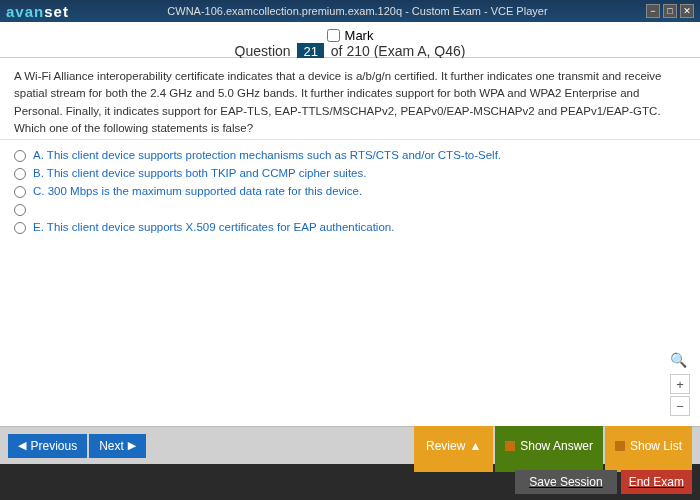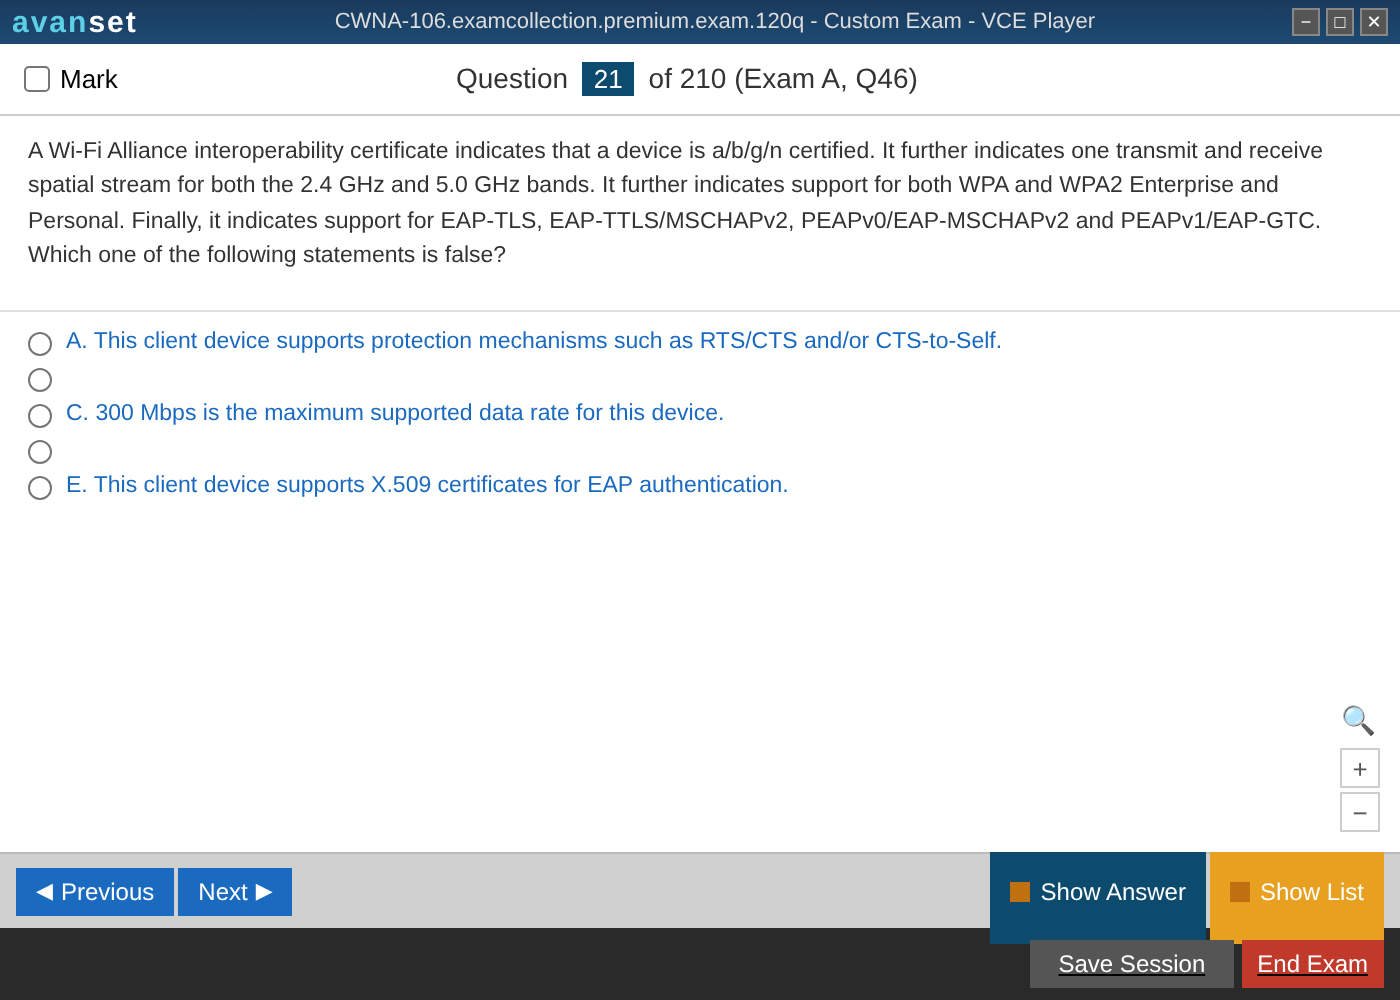--- a/index.html
+++ b/index.html
@@ -40,20 +40,21 @@
 
     
     .header {
       background: white;
       border-bottom: 1px solid #ccc;
       padding: 6px 12px;
       display: flex;
       align-items: center;
       justify-content: space-between;
       height: 36px;
+      flex-direction: column;
     }
     .mark-checkbox {
       display: flex;
       align-items: center;
       gap: 5px;
       font-size: 13px;
     }
     .mark-checkbox input { width: 13px; height: 13px; }
     .question-number {
       font-size: 14px;
@@ -67,21 +68,21 @@
       background: #0c4a6e;
       color: white;
       padding: 1px 6px;
       font-size: 13px;
       margin: 0 3px;
     }
 
     
     .question-body {
       background: white;
-      padding: 10px 14px 18px 14px;
+      padding: 10px 14px 2px 14px;
       font-size: 11.5px;
       line-height: 1.5;
       color: #333;
       border-bottom: 1px solid #e0e0e0;
     }
 
     
     .answers-area {
       background: white;
       padding: 8px 14px;
@@ -179,21 +180,21 @@
       color: white;
       border: none;
       padding: 5px 12px;
       font-size: 12px;
       cursor: pointer;
       display: flex;
       align-items: center;
       gap: 4px;
     }
     .btn-show-answer {
-      background: #0c4a6e;
+      background: #4d7c0f;
       color: white;
       border: none;
       padding: 19px 10px;
       font-size: 12px;
       cursor: pointer;
       display: flex;
       align-items: center;
       gap: 5px;
     }
     .btn-show-answer .sq { width: 10px; height: 10px; background: #c07010; display: inline-block; }
@@ -281,20 +282,21 @@
       <p>A Wi-Fi Alliance interoperability certificate indicates that a device is a/b/g/n certified. It further indicates one transmit and receive spatial stream for both the 2.4 GHz and 5.0 GHz bands. It further indicates support for both WPA and WPA2 Enterprise and Personal. Finally, it indicates support for EAP-TLS, EAP-TTLS/MSCHAPv2, PEAPv0/EAP-MSCHAPv2 and PEAPv1/EAP-GTC. Which one of the following statements is false?</p>
     </div>
 
     <div class="answers-area">
       <div class="answer-option">
         <input type="radio" name="answer" style="">
         <span class="answer-text highlighted">A. This client device supports protection mechanisms such as RTS/CTS and/or CTS-to-Self.</span>
       </div>
       <div class="answer-option">
         <input type="radio" name="answer" style="">
+        <span class="answer-text highlighted">B. This client device supports both TKIP and CCMP cipher suites.</span>
       </div>
       <div class="answer-option">
         <input type="radio" name="answer" style="">
         <span class="answer-text highlighted">C. 300 Mbps is the maximum supported data rate for this device.</span>
       </div>
       <div class="answer-option">
         <input type="radio" name="answer" style="">
       </div>
       <div class="answer-option">
         <input type="radio" name="answer" style="">
@@ -315,20 +317,24 @@
     <button class="btn-nav">
       <span class="arrow">◀</span>
       <span>Previous</span>
     </button>
     <button class="btn-nav">
       <span>Next</span>
       <span class="arrow">▶</span>
     </button>
   </div>
   <div class="nav-right">
+    <button class="btn-review">
+      <span>Review</span>
+      <span>▲</span>
+    </button>
     <button class="btn-show-answer">
       <span class="sq"></span>
       <span>Show Answer</span>
     </button>
     <button class="btn-show-list">
       <span class="sq"></span>
       <span>Show List</span>
     </button>
   </div>
 </div>

